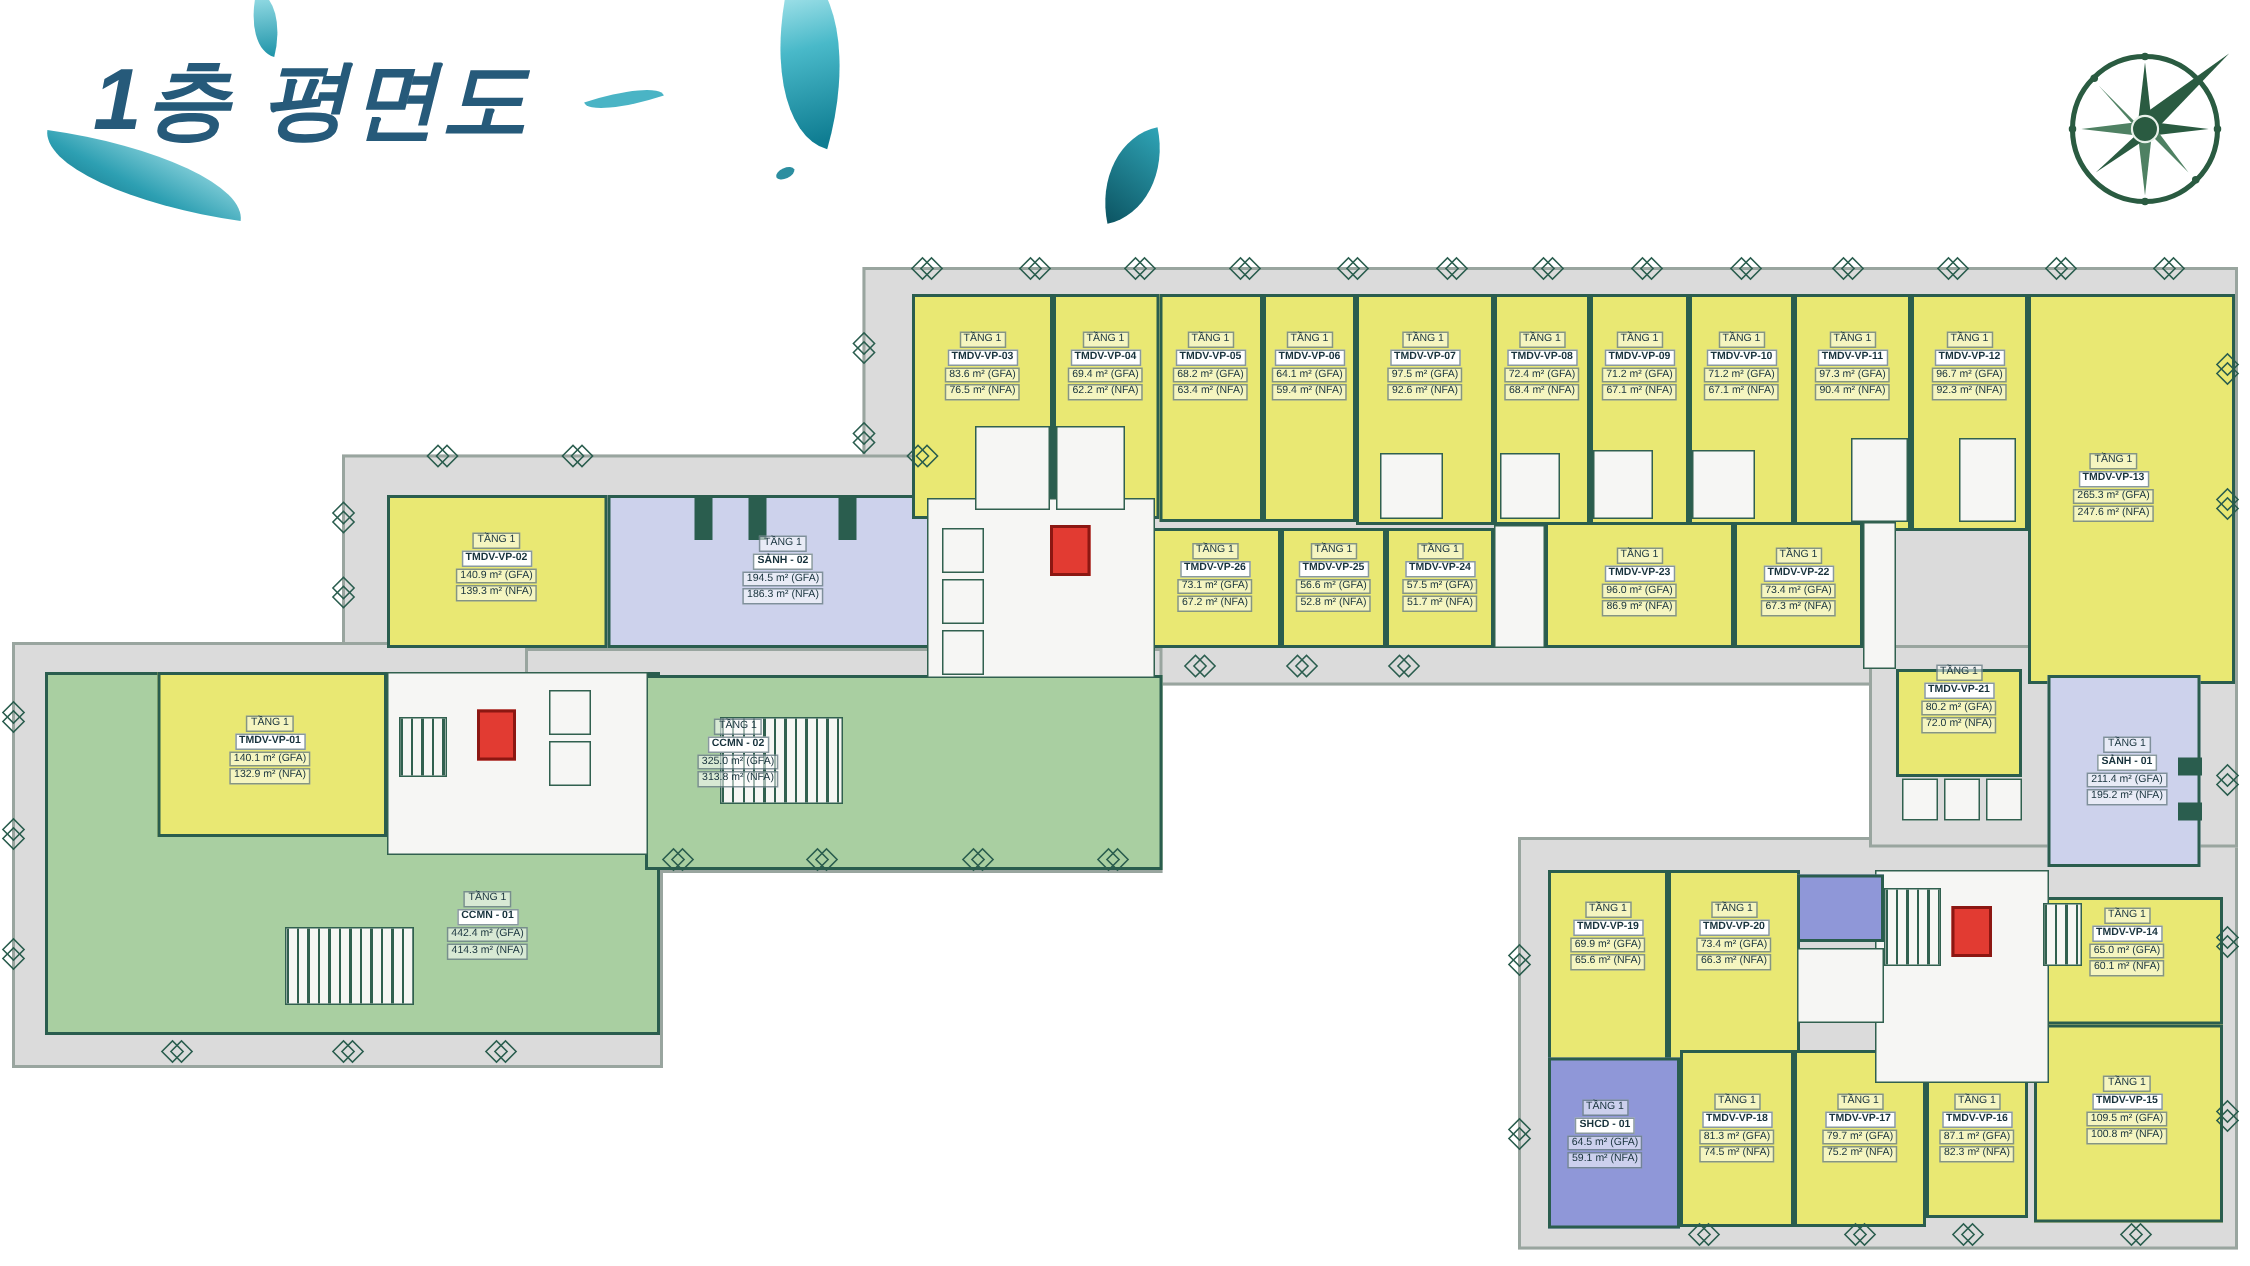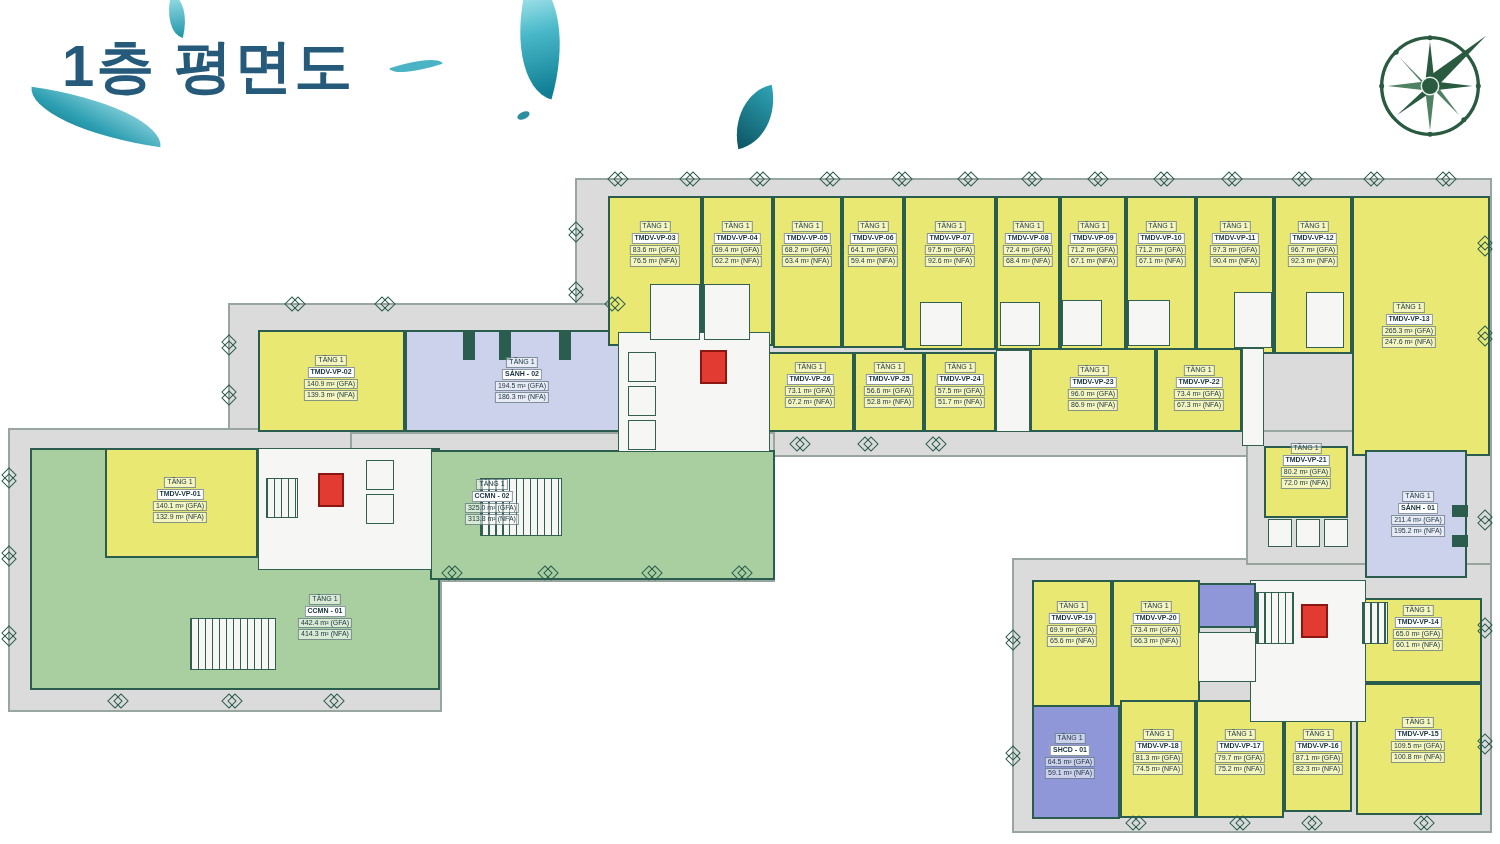--- a/index.html
+++ b/index.html
@@ -1,21 +1,21 @@
 <!DOCTYPE html>
 <html><head>
 <meta charset="utf-8">
 <style>
   html,body { margin:0; padding:0; background:#ffffff; }
   body { width:1500px; height:844px; position:relative; overflow:hidden;
          font-family:"Liberation Sans", sans-serif; }
 
   
   #title { position:absolute; left:62px; top:28px; font-size:58px; font-weight:bold;
-           color:#265a7a; letter-spacing:2px; z-index:40; }
+           color:#265a7a; letter-spacing:2px; z-index:40;font-style:italic; }
   .leaf { position:absolute; z-index:5; }
   #leaf-big   { left:512px; top:-18px; width:56px; height:112px; transform:rotate(16deg);
                 border-radius:0 100% 0 100%;
                 background:linear-gradient(150deg,#bdeef3 5%,#49b9c9 45%,#0f7d92 95%); }
   #leaf-top   { left:166px; top:-4px; width:22px; height:40px; transform:rotate(14deg);
                 border-radius:0 100% 0 100%; background:linear-gradient(160deg,#9fe2ea,#1d93a8); }
   #leaf-sliver{ left:390px; top:60px; width:52px; height:12px; transform:rotate(-18deg);
                 border-radius:0 100% 0 100%; background:#4ab4c5; }
   #leaf-left  { left:28px; top:96px; width:136px; height:42px; transform:rotate(188deg);
                 border-radius:0 100% 0 100%;

